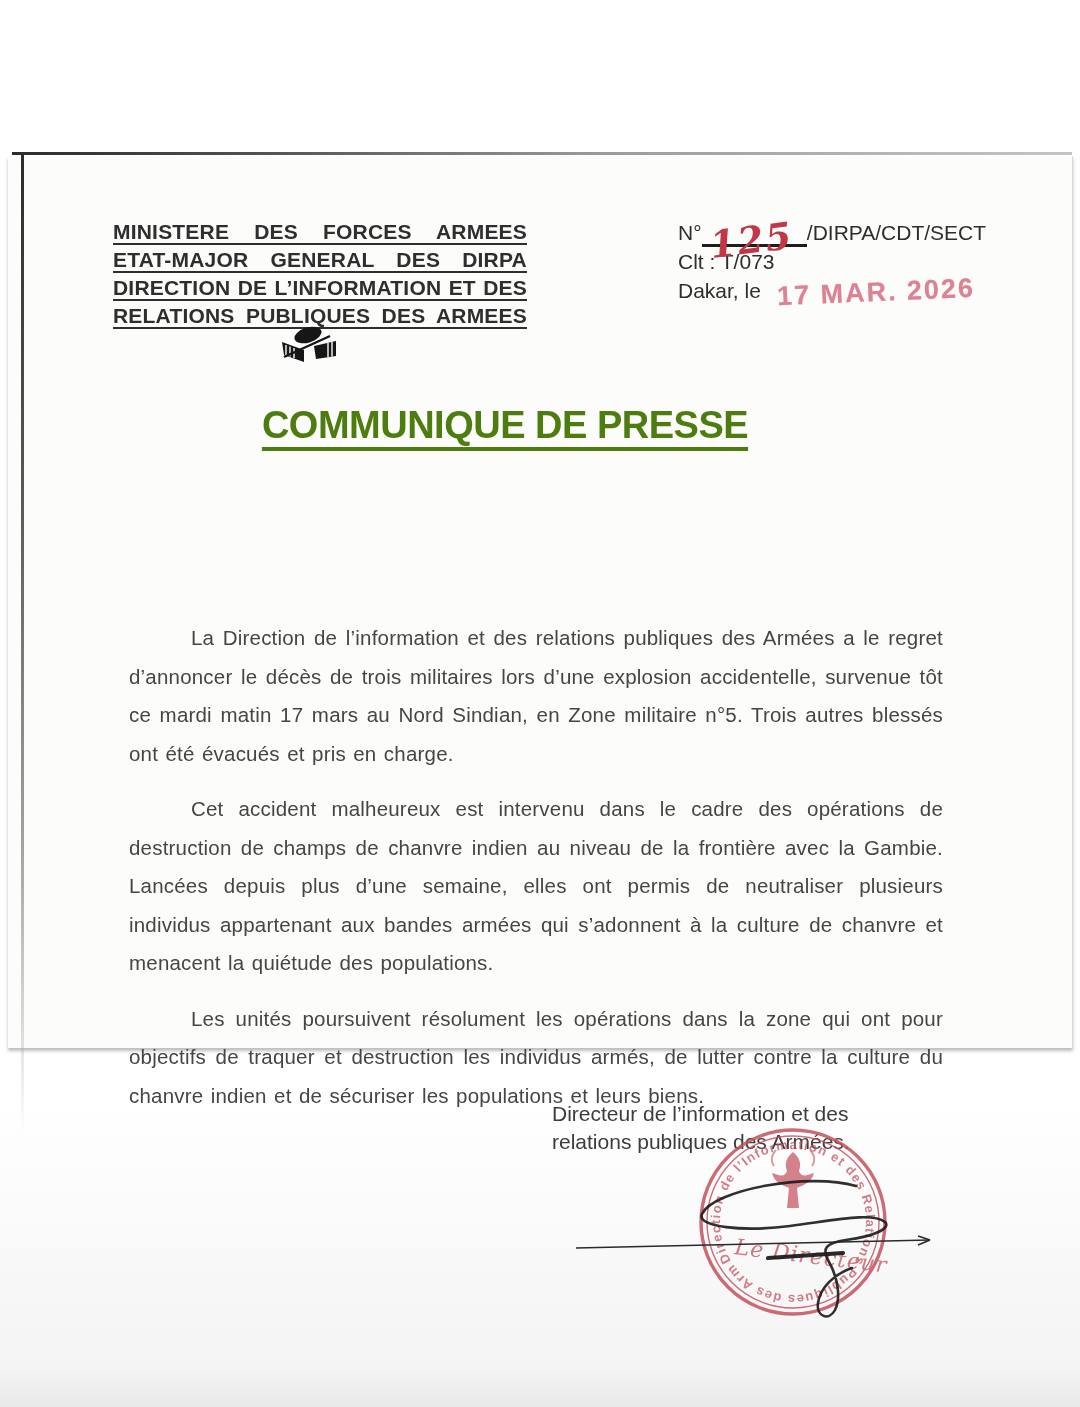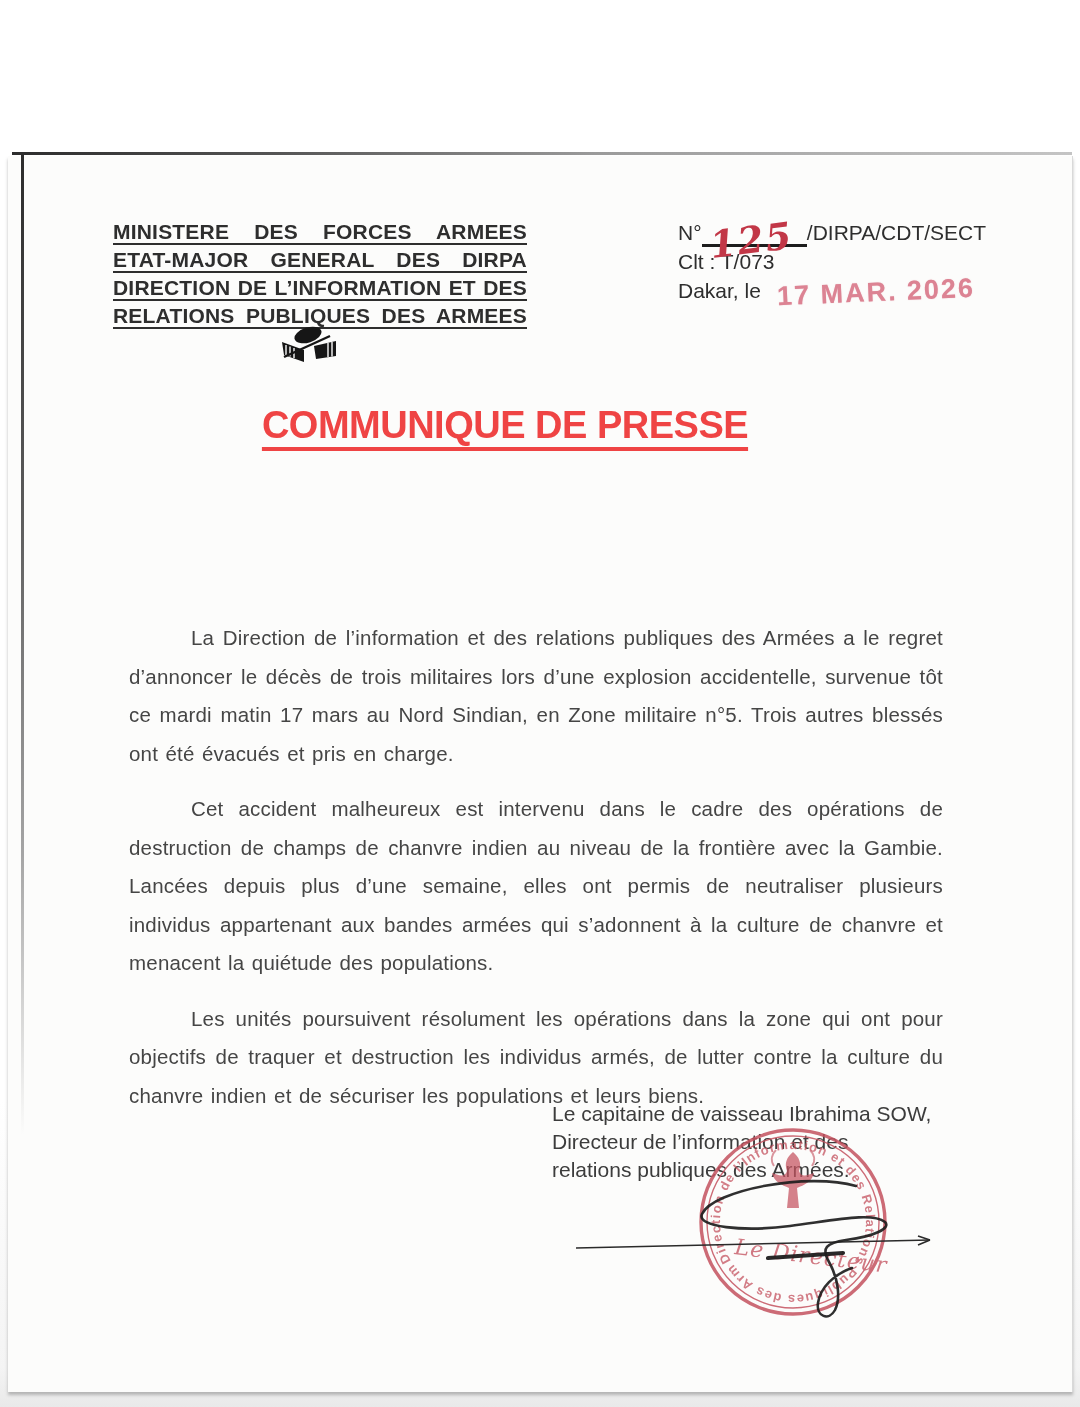--- a/index.html
+++ b/index.html
@@ -6,21 +6,21 @@
   body{
     width:1080px;height:1407px;
     background:linear-gradient(#ffffff 0px,#ffffff 1100px,#f4f4f4 1368px,#e9e9e9 100%);
     font-family:"Liberation Sans","DejaVu Sans",sans-serif;
     -webkit-font-smoothing:antialiased;
   }
   .screen{position:relative;width:1080px;height:1407px;overflow:hidden;}
 
   
   .sheet{
-    position:absolute;left:8px;top:156px;width:1064px;height:1236px;
+    position:absolute;left:8px;top:156px;width:1064px;height:892px;
     background:#fcfcfb;
     box-shadow:0 3px 3px rgba(110,110,110,.45);
     border-right:1px solid #d9d9d9;
   }
   .edge-top{
     position:absolute;left:12px;top:152px;width:1060px;height:3px;
     background:linear-gradient(to right,#2c2c2c,#555 25%,#9a9a9a 55%,#b8b8b8 85%,#c4c4c4);
   }
   .edge-left{
     position:absolute;left:21px;top:155px;width:3px;height:1000px;
@@ -49,21 +49,21 @@
   .date-row{white-space:nowrap;}
   .date-stamp{
     display:inline-block;margin-left:16px;transform:rotate(-2.5deg);
     font-weight:bold;font-size:27px;letter-spacing:2px;color:#dc8393;
     text-shadow:0 0 1px rgba(220,131,147,.55);vertical-align:-3px;
   }
 
   
   .doc-title{
     position:absolute;left:0;right:70px;top:248px;text-align:center;
-    font-size:38px;font-weight:bold;color:#ef4444;letter-spacing:-.5px;
+    font-size:38px;font-weight:bold;color:#4d7c0f;letter-spacing:-.5px;
     text-decoration:underline;text-decoration-thickness:3.5px;text-underline-offset:9px;
   }
   .doc-subtitle{
     position:absolute;left:80px;right:100px;top:346px;text-align:center;
     font-size:19.5px;font-weight:bold;color:#2c2c2c;line-height:27px;letter-spacing:.2px;
   }
 
   
   .body-text{position:absolute;left:104px;right:112px;top:446px;color:#454545;}
   .body-text p{
@@ -126,21 +126,20 @@
     <div class="doc-title">COMMUNIQUE DE PRESSE</div>
 
 
     <div class="body-text">
       <p>La Direction de l’information et des relations publiques des Armées a le regret d’annoncer le décès de trois militaires lors d’une explosion accidentelle, survenue tôt ce mardi matin 17 mars au Nord Sindian, en Zone militaire n°5. Trois autres blessés ont été évacués et pris en charge.</p>
       <p>Cet accident malheureux est intervenu dans le cadre des opérations de destruction de champs de chanvre indien au niveau de la frontière avec la Gambie. Lancées depuis plus d’une semaine, elles ont permis de neutraliser plusieurs individus appartenant aux bandes armées qui s’adonnent à la culture de chanvre et menacent la quiétude des populations.</p>
       <p>Les unités poursuivent résolument les opérations dans la zone qui ont pour objectifs de traquer et destruction les individus armés, de lutter contre la culture du chanvre indien et de sécuriser les populations et leurs biens.</p>
     </div>
 
     <div class="sig-block">
-      <div>Le capitaine de vaisseau Ibrahima SOW,</div>
       <div>Directeur de l’information et des</div>
       <div>relations publiques des Armées.</div>
     </div>
 
     <svg class="overlay-svg" width="460" height="370" viewBox="0 0 460 370">
       <defs>
         <path id="ringPath" d="M 182,146 a 73,73 0 1 1 146,0 a 73,73 0 1 1 -146,0"></path>
       </defs>
 
       <g opacity="0.85">

